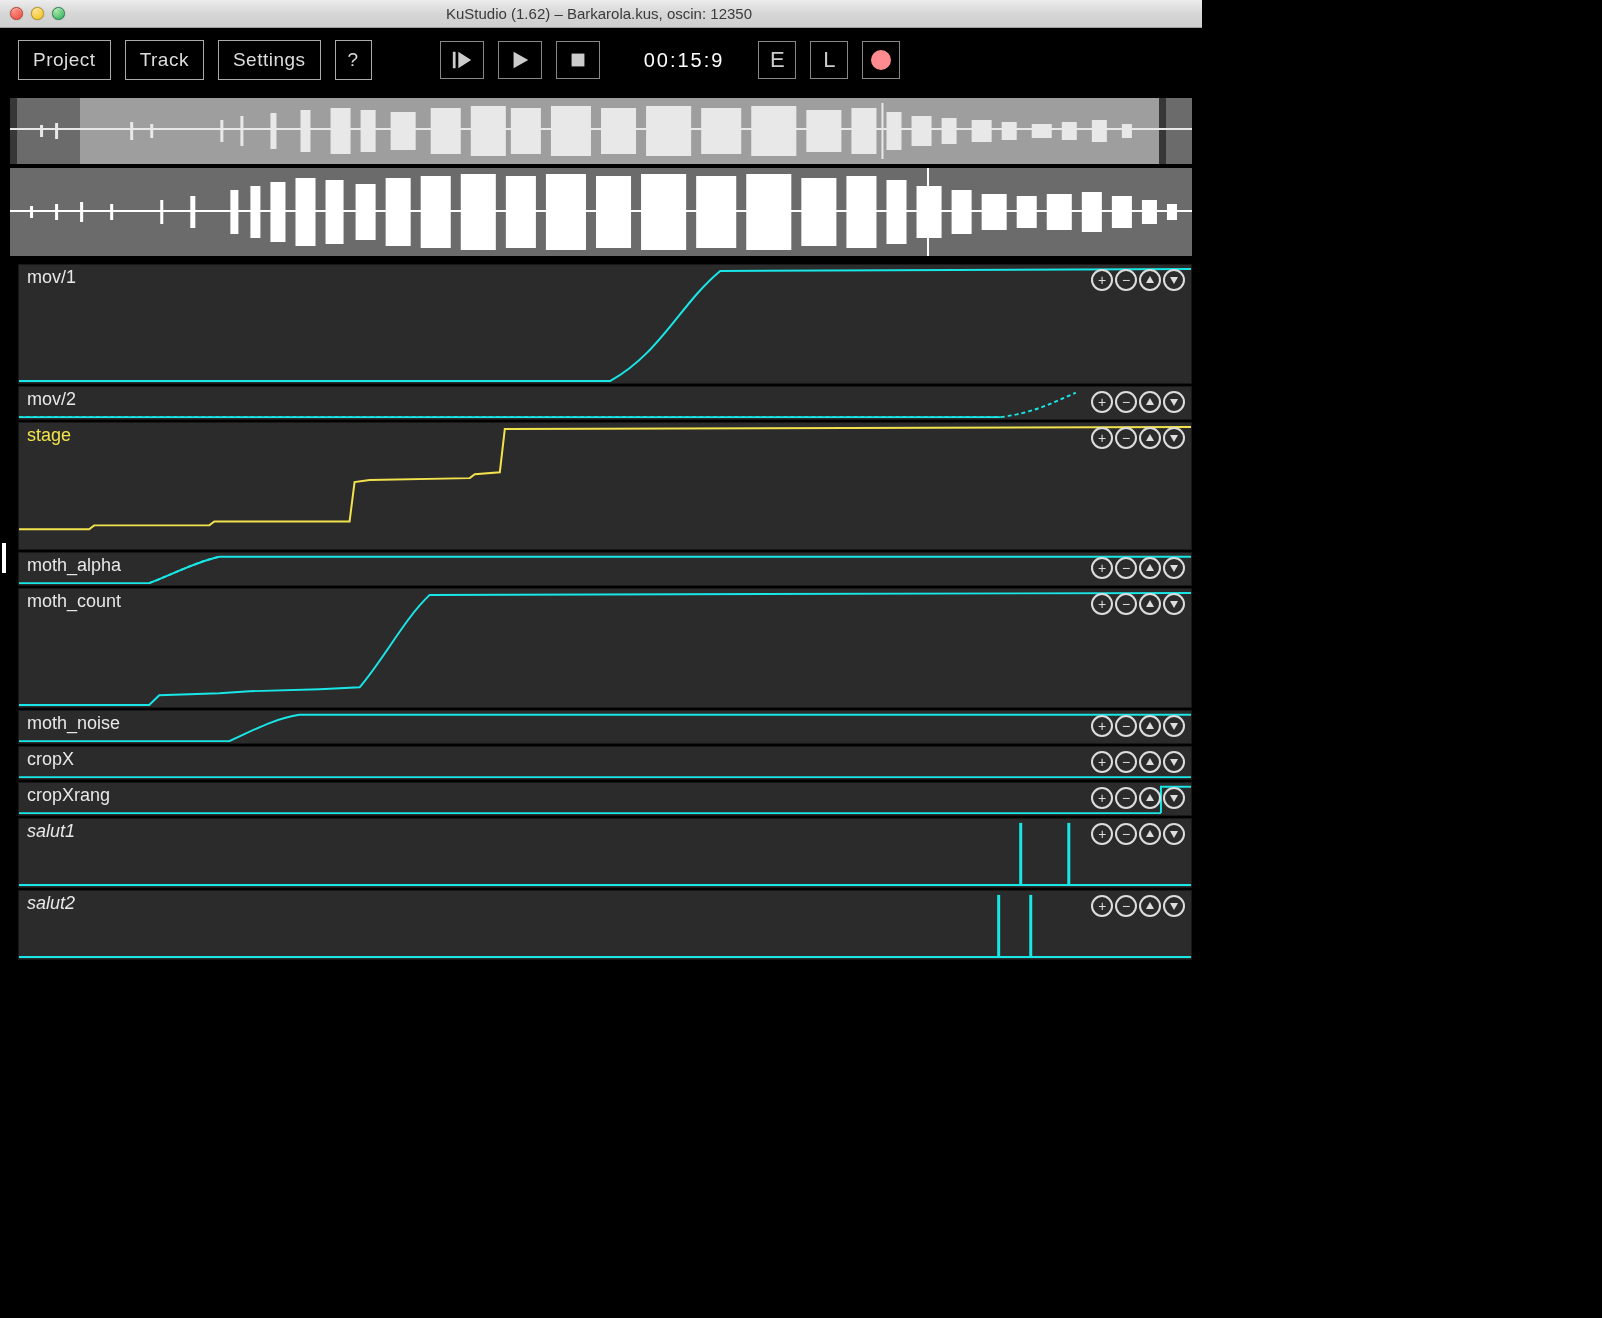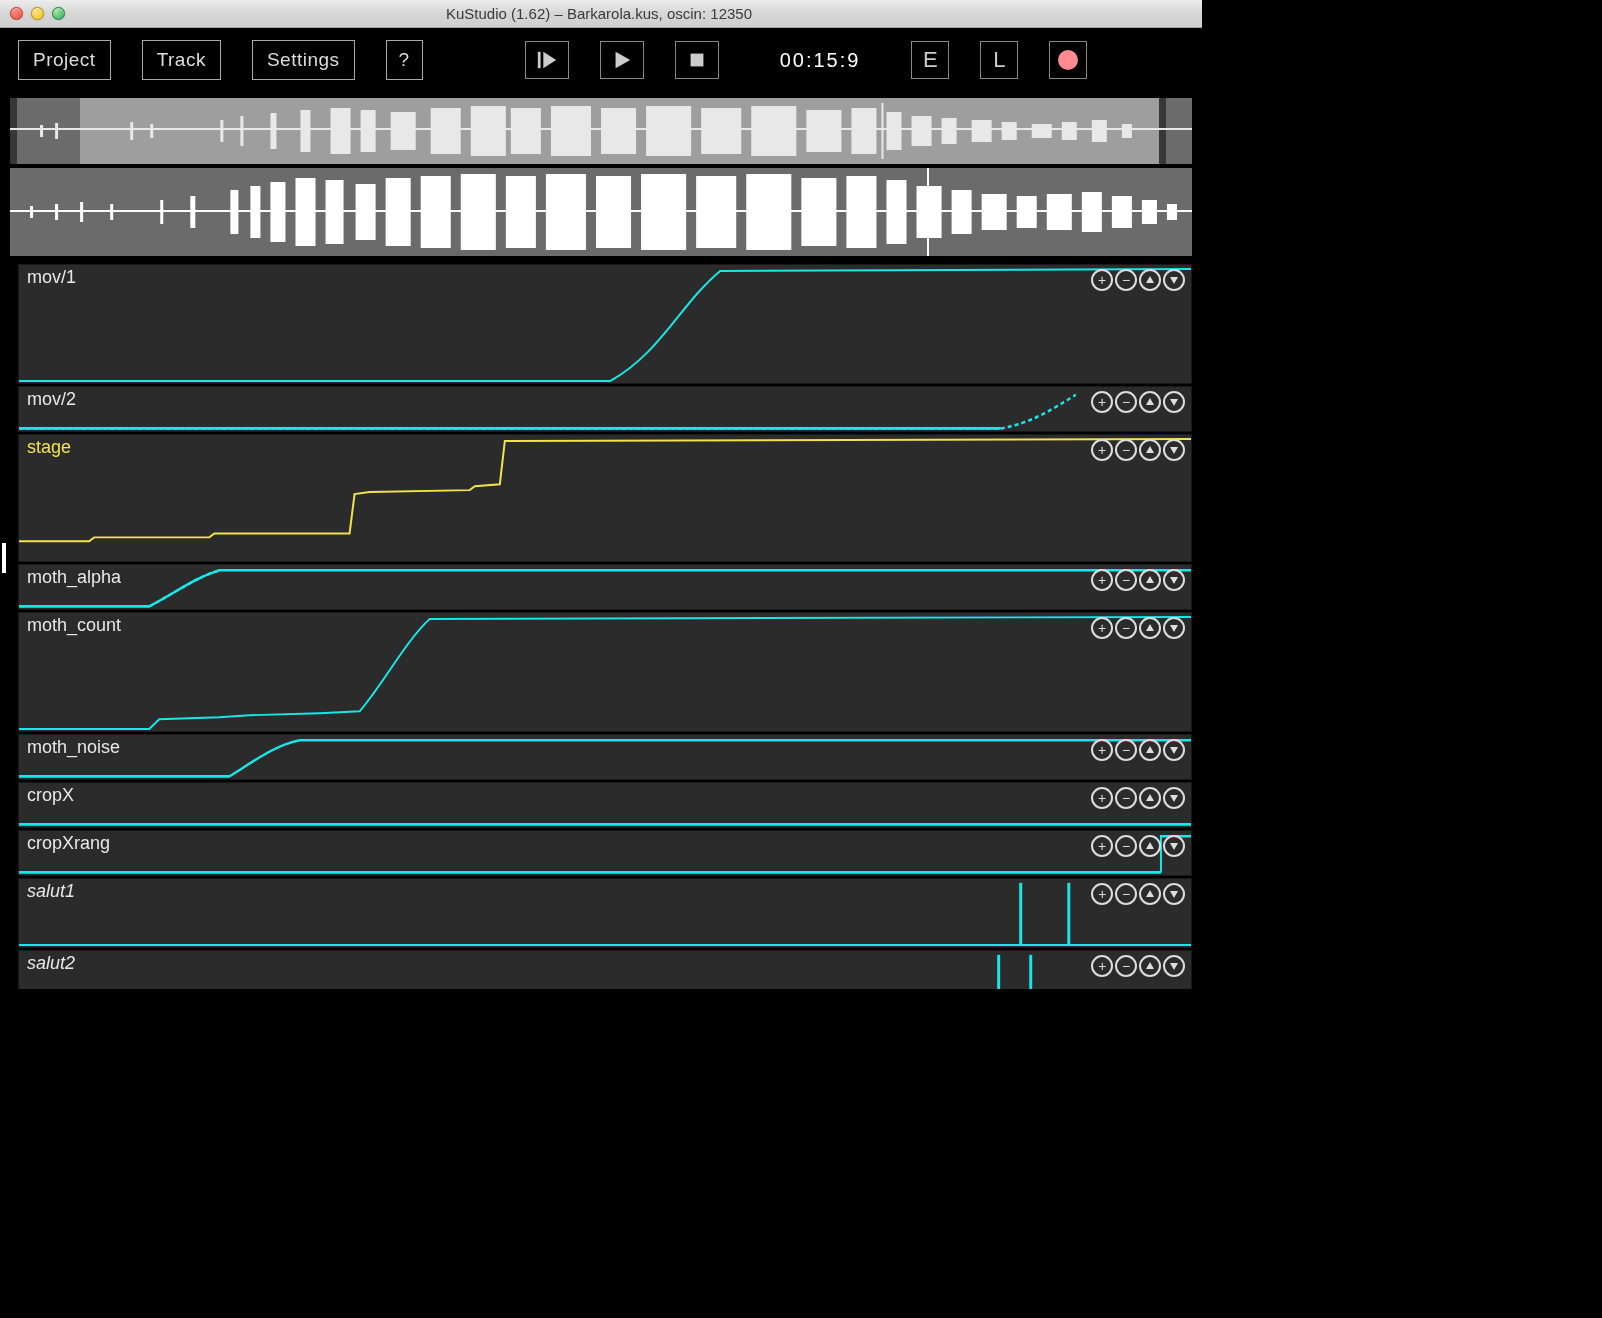--- a/index.html
+++ b/index.html
@@ -37,21 +37,21 @@
   position: absolute; left:0; right:4px; text-align:center;
   color: #3a3a3a; font-size: 15px;
 }
 
 
 .toolbar {
   background: #000;
   display: flex;
   align-items: center;
   padding: 12px 18px 14px 18px;
-  gap: 31px;
+  gap: 14px;
 }
 .tbtn {
   border: 1px solid #aaa;
   background: #000;
   color: #ddd;
   padding: 8px 14px;
   font-size: 19px;
   letter-spacing: 0.5px;
   cursor: pointer;
 }
@@ -106,21 +106,21 @@
 .strip svg { position:absolute; top:0; left:0; width:100%; height:100%; }
 
 
 .tracks { padding: 2px 0 0 0; }
 .track {
   position: relative;
   margin: 2px 10px 2px 18px;
   background: #2b2b2b;
   border: 1px solid #181818;
 }
-.track.small { height: 46px; text-align: center; }
+.track.small { height: 34px; text-align: center; }
 .track.med { height: 120px; }
 .track.tall { height: 128px; }
 .track.mid { height: 70px; font-style: italic; }
 .track .label {
   position:absolute; top:2px; left:8px;
   color: #e8e8e8; font-size: 18px;
   z-index: 3;
 }
 .track.yellow .label { color: #f2e24c; }
 .track svg.curve {

